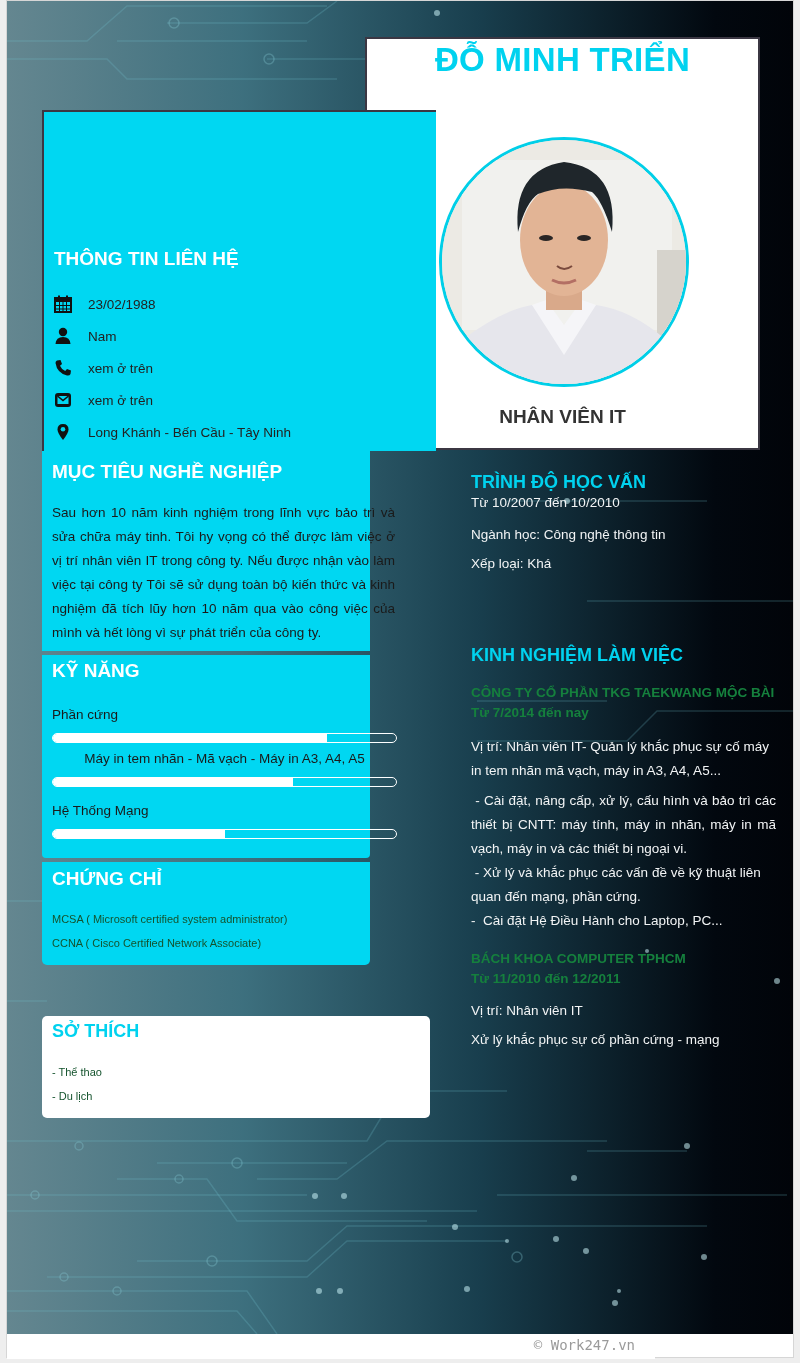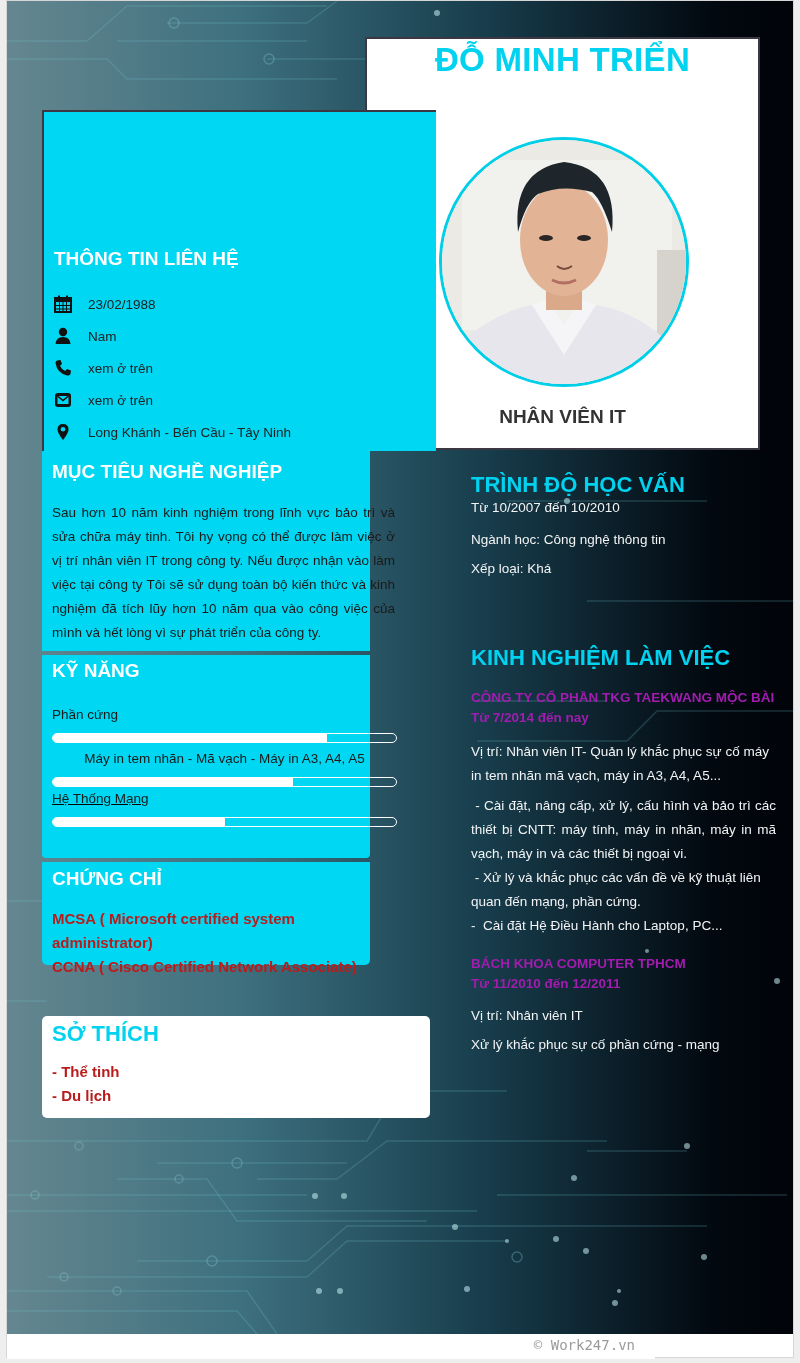--- a/index.html
+++ b/index.html
@@ -58,46 +58,46 @@
   .block-certs { top: 862px; height: 103px; border-radius: 0 0 5px 5px; }
   .white-block {
     position: absolute; left: 36px; top: 1016px; width: 388px; height: 102px;
     background: #ffffff; border-radius: 5px;
   }
 
   .sec-title-w {
     position: absolute; left: 10px; font-size: 19px; font-weight: bold; color: #ffffff;
   }
   .sec-title-c {
-    position: absolute; font-size: 22px; font-weight: bold; color: #00d2ef;
+    position: absolute; font-size: 18px; font-weight: bold; color: #00d2ef;
   }
 
   .contact-list { position: absolute; left: 10px; top: 176px; list-style: none; }
   .contact-list li { height: 32px; display: flex; align-items: center; font-size: 13.5px; color: #222; }
   .contact-list .ic { width: 34px; height: 20px; display: flex; align-items: center; }
   .contact-list .ic svg { width: 18px; height: 18px; }
 
   .para {
     position: absolute; left: 10px; top: 50px; width: 343px;
     font-size: 13.5px; line-height: 24px; color: #1a1a1a; text-align: justify;
   }
 
   .skill { position: absolute; left: 10px; width: 345px; }
   .skill .lbl { font-size: 13.5px; color: #1a1a1a; height: 20px; }
   .skill .bar {
     margin-top: 6px; height: 10px; border: 1.5px solid #ffffff; border-radius: 5px; overflow: hidden;
   }
   .skill .fill { height: 100%; background: #ffffff; }
 
-  .lines { position: absolute; left: 10px; font-size: 15px; color: #b91c1c; line-height: 24px; font-weight: bold; }
+  .lines { position: absolute; left: 10px; font-size: 11px; color: #14532d; line-height: 24px; }
 
   
   .right-col { position: absolute; left: 465px; width: 310px; color: #ffffff; }
   .r-text { font-size: 13.5px; line-height: 20px; color: #f2f4f5; }
-  .r-strong { font-size: 13.5px; font-weight: bold; line-height: 20px; color: #a21caf; }
+  .r-strong { font-size: 13.5px; font-weight: bold; line-height: 20px; color: #15803d; }
 </style>
 </head>
 <body>
 
 <div class="page">
   <div class="bg">
     <svg width="786" height="1333" viewBox="0 0 786 1333">
       <g stroke="rgba(120,200,215,0.22)" stroke-width="1.5" fill="none">
         <path d="M0 40 H80 L120 5 H320"></path>
         <path d="M110 40 H300"></path>
@@ -251,40 +251,40 @@
     <div class="bar">
         <div class="fill" style="width:80%;"></div>
       </div>
   </div>
   <div class="skill" style="top:96px;text-align:center;">
     <div class="lbl">Máy in tem nhãn - Mã vạch - Máy in A3, A4, A5</div>
     <div class="bar">
         <div class="fill" style="width:70%;"></div>
       </div>
   </div>
-  <div class="skill" style="top:136px;text-decoration:underline;">
+  <div class="skill" style="top:148px;">
     <div class="lbl">Hệ Thống Mạng</div>
     <div class="bar">
         <div class="fill" style="width:50%;"></div>
       </div>
   </div>
 </div>
 
 <div class="cyan-block block-certs" style="left:42px;">
   <div class="sec-title-w" style="top:6px;">CHỨNG CHỈ</div>
   <div class="lines" style="top:45px;">
     <div>MCSA ( Microsoft certified system administrator)</div>
     <div>CCNA ( Cisco Certified Network Associate)</div>
   </div>
 </div>
 
 <div class="white-block" style="left:42px;">
   <div class="sec-title-c" style="left:10px; top:5px;">SỞ THÍCH</div>
   <div class="lines" style="top:44px;">
-    <div>- Thể tinh</div>
+    <div>- Thể thao</div>
     <div>- Du lịch</div>
   </div>
 </div>
 
 <div class="right-col" style="left:471px; top:472px;">
   <div class="sec-title-c" style="position:static;">TRÌNH ĐỘ HỌC VẤN</div>
   <div class="r-text">Từ 10/2007 đến 10/2010</div>
   <div class="r-text" style="margin-top:12px;">Ngành học: Công nghệ thông tin</div>
   <div class="r-text" style="margin-top:9px;">Xếp loại: Khá</div>
 </div>

